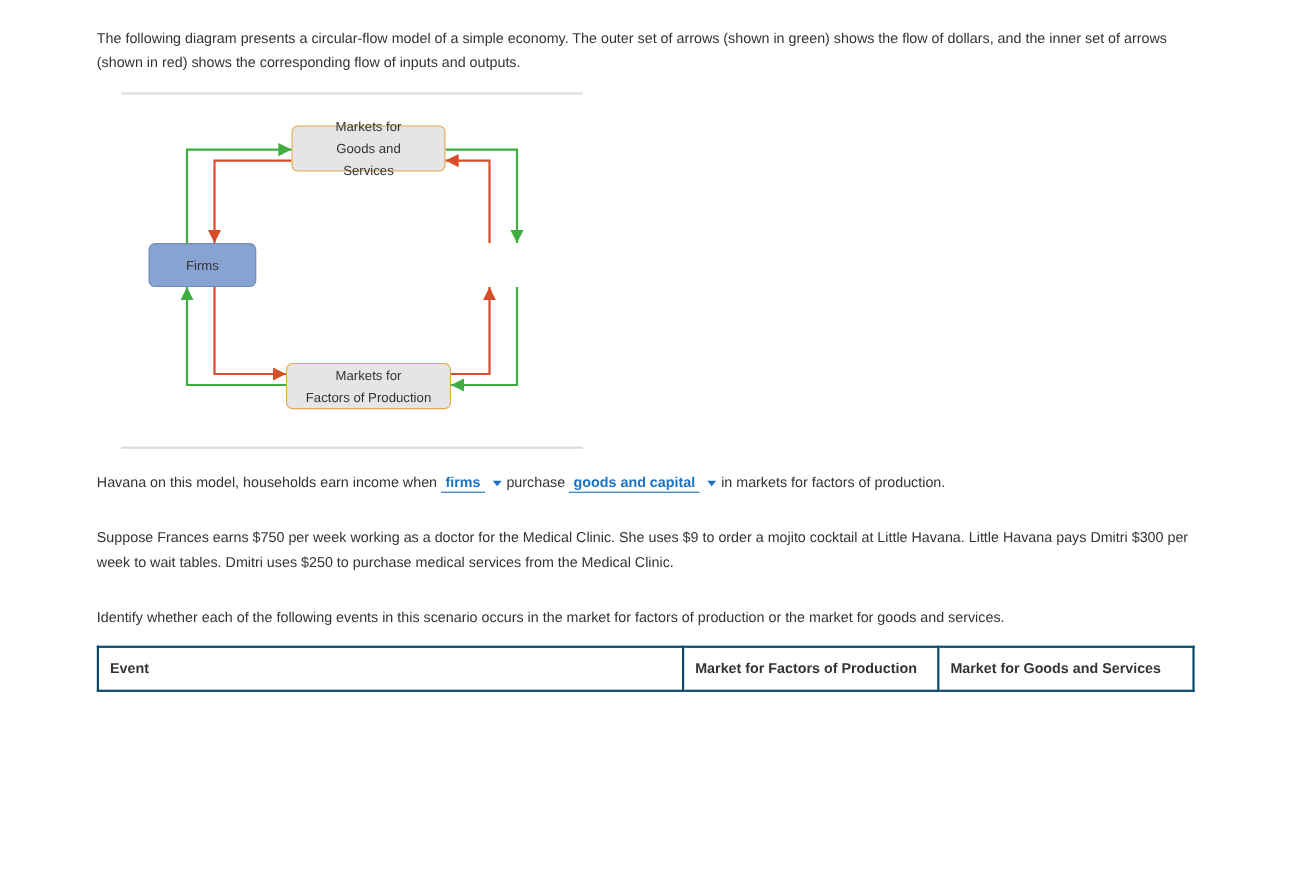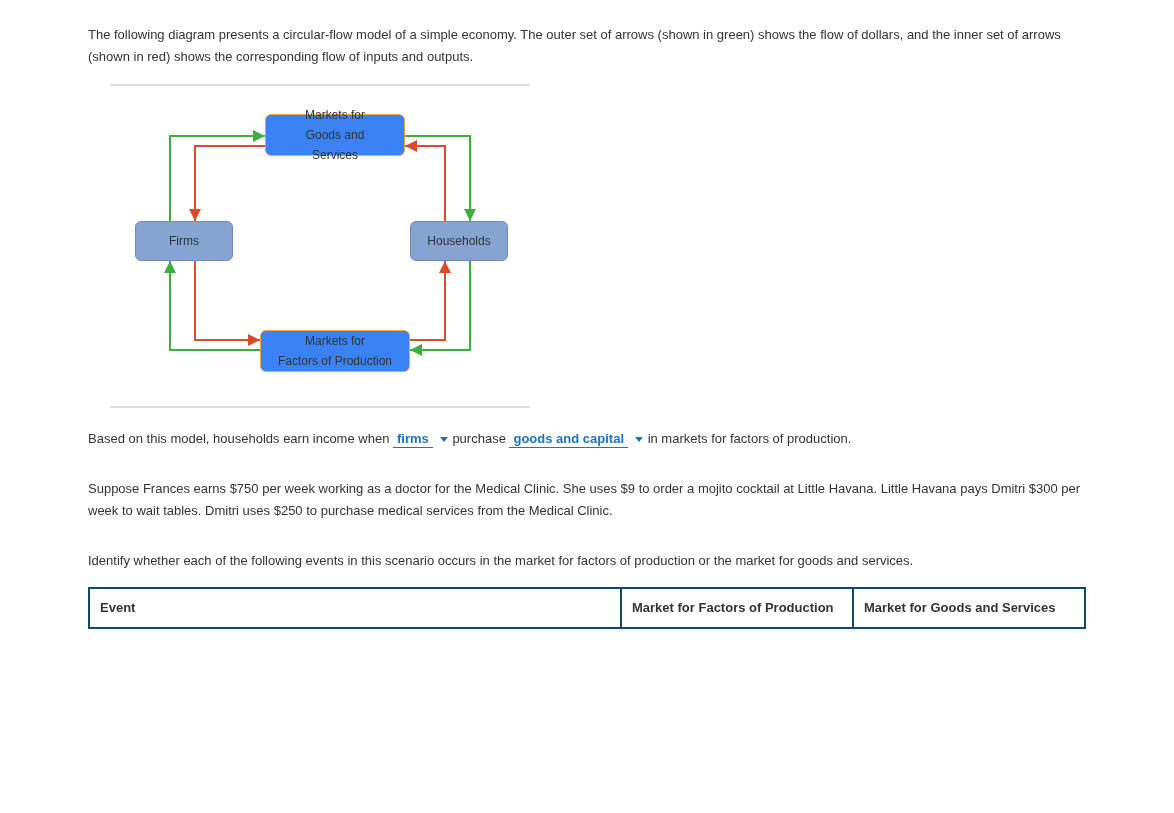--- a/index.html
+++ b/index.html
@@ -32,21 +32,21 @@
     display: flex;
     align-items: center;
     justify-content: center;
     text-align: center;
     font-size: 12px;
     z-index: 2;
     border-radius: 6px;
     box-sizing: border-box;
   }
   .node.orange {
-    background: #3b82f6;
+    background: #e5e5e5;
     border: 1px solid #e6a94a;
     padding: 6px 16px;
   }
   .node.blue {
     background: #87a3d1;
     border: 1px solid #6b8bbd;
   }
   .n-top   { top: 28px;  left: 155px; width: 140px; height: 42px; }
   .n-left  { top: 135px; left: 25px;  width: 98px;  height: 40px; }
   .n-right { top: 135px; left: 300px; width: 98px;  height: 40px; }
@@ -112,27 +112,26 @@
       <path d="M 360 175 L 360 264 L 300 264" stroke="#3fad3f" stroke-width="2" fill="none" marker-end="url(#ag)"></path>
       <path d="M 150 264 L 60 264 L 60 175" stroke="#3fad3f" stroke-width="2" fill="none" marker-end="url(#ag)"></path>
 
       <path d="M 155 60 L 85 60 L 85 135" stroke="#d94c2a" stroke-width="2" fill="none" marker-end="url(#ar)"></path>
       <path d="M 335 135 L 335 60 L 295 60" stroke="#d94c2a" stroke-width="2" fill="none" marker-end="url(#ar)"></path>
       <path d="M 300 254 L 335 254 L 335 175" stroke="#d94c2a" stroke-width="2" fill="none" marker-end="url(#ar)"></path>
       <path d="M 85 175 L 85 254 L 150 254" stroke="#d94c2a" stroke-width="2" fill="none" marker-end="url(#ar)"></path>
     </svg>
     <div class="node orange n-top">Markets for<br>Goods and Services</div>
     <div class="node blue   n-left">Firms</div>
-    <div class="node blue   n-right">Households</div>
     <div class="node orange n-bot">Markets for<br>Factors of Production</div>
   </div>
 </div>
 
 <div>
-  <span>Based on this model, households earn income when </span>
+  <span>Havana on this model, households earn income when </span>
   <span class="fill-blank">firms</span><span class="dd-caret"><svg width="10" height="10">
         <path d="M1 2 L5 7 L9 2 Z" fill="#1a73c2"></path>
       </svg></span>
   <span> purchase </span>
   <span class="fill-blank">goods and capital</span><span class="dd-caret"><svg width="10" height="10">
         <path d="M1 2 L5 7 L9 2 Z" fill="#1a73c2"></path>
       </svg></span>
   <span> in markets for factors of production.</span>
 </div>
 

